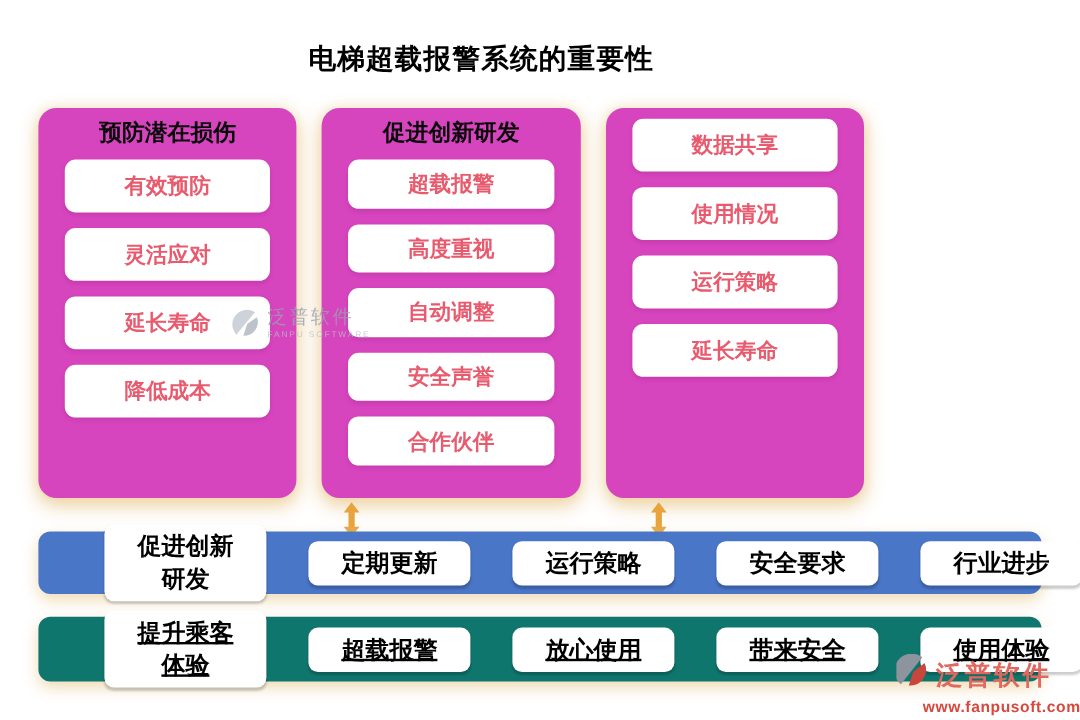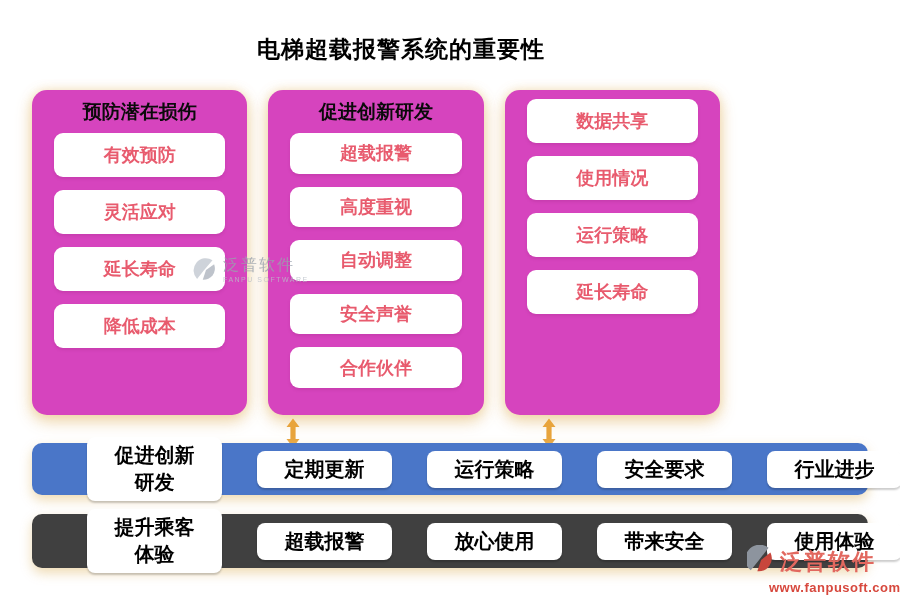--- a/index.html
+++ b/index.html
@@ -37,21 +37,21 @@
   .arrow{position:absolute;top:418px;width:16px;height:30px;}
   .arrow-1{left:285px;}
   .arrow-2{left:541px;}
   .bar{
     position:absolute;left:32px;width:836px;border-radius:10px;
     box-sizing:border-box;display:flex;align-items:center;
     justify-content:space-between;padding:0 20px;
     box-shadow:0 5px 12px rgba(235,210,160,0.8);
   }
   .bar1{top:443px;height:52px;background:#4A76C8;}
-  .bar2{top:514px;height:54px;background:#404040;}
+  .bar2{top:514px;height:54px;background:#0f766e;text-decoration:underline;}
   .bar-item{
     background:#ffffff;border-radius:8px;
     padding:5px 20px;min-width:95px;text-align:center;
     font-size:20px;font-weight:bold;color:#000;
     box-shadow:0 2px 2px rgba(0,0,0,0.2);
     margin-left:35px;
   }
   .wm-inline{
     position:absolute;left:193px;top:257px;z-index:5;
     display:flex;align-items:flex-start;gap:4px;opacity:0.8;

